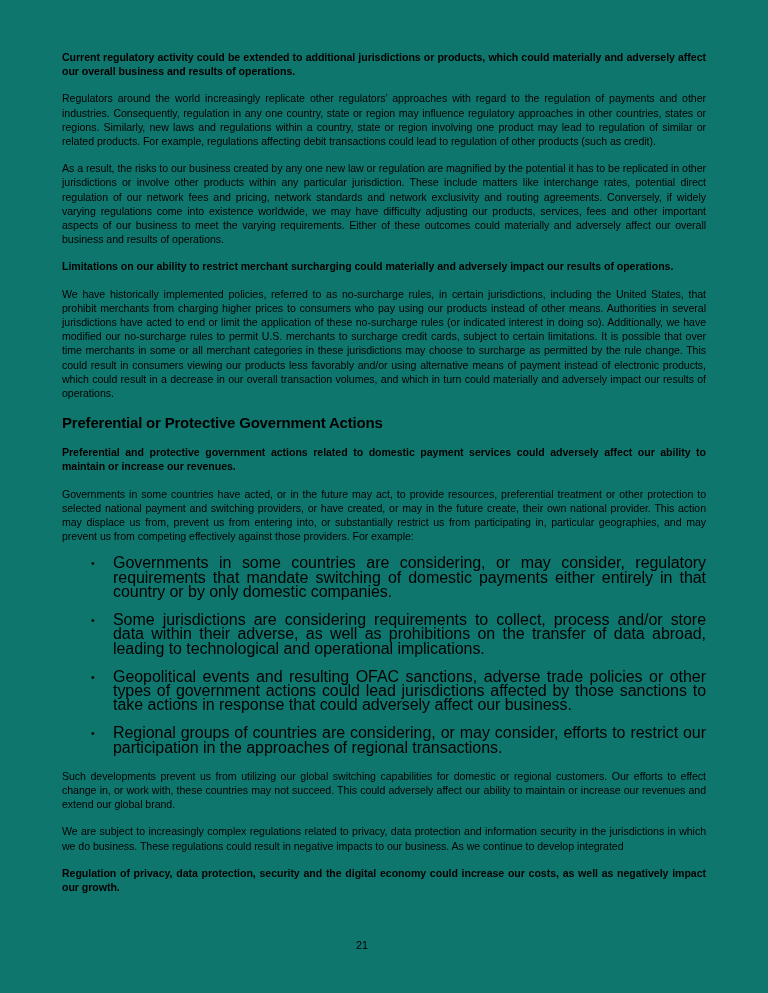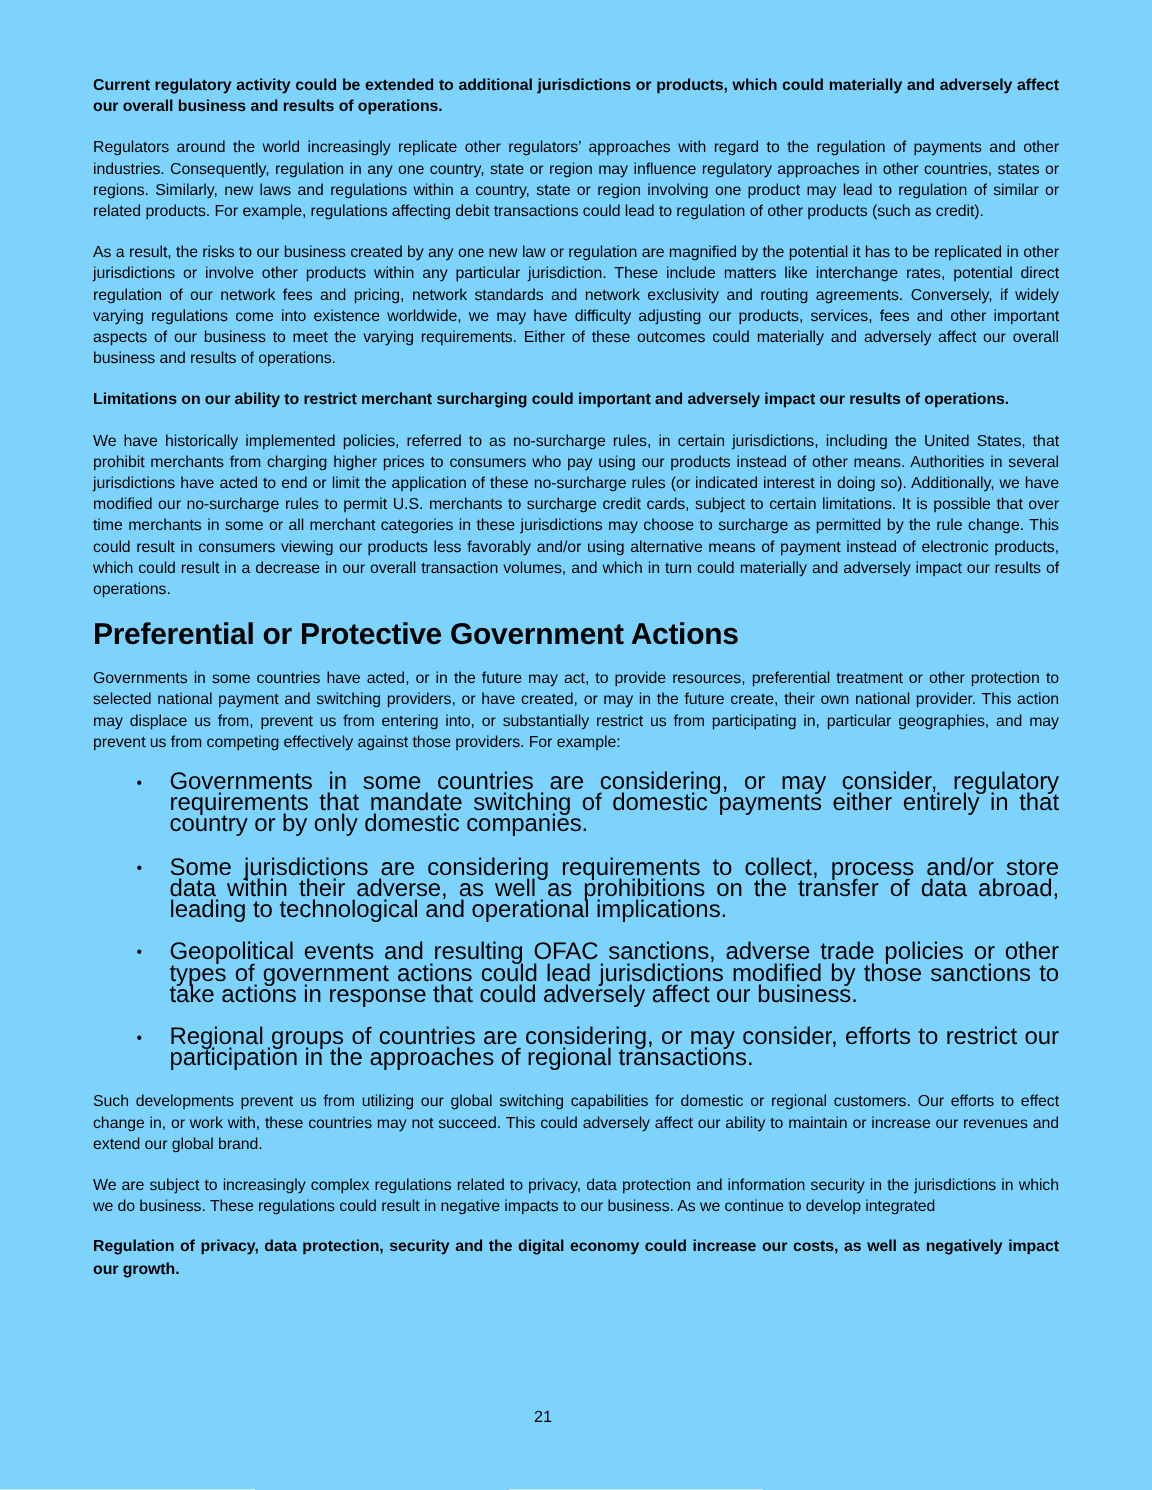--- a/index.html
+++ b/index.html
@@ -4,21 +4,21 @@
 <style>
   html, body {
     margin: 0;
     padding: 0;
     background: #ffffff;
   }
   .page {
     position: relative;
     width: 768px;
     height: 993px;
-    background: #7dd3fc;
+    background: #0f766e;
     color: #000000;
     font-family: "Liberation Sans", sans-serif;
     overflow: hidden;
   }
   .content {
     position: absolute;
     left: 62px;
     top: 50px;
     width: 644px;
   }
@@ -26,21 +26,21 @@
     margin: 0 0 13px 0;
     font-size: 10.6px;
     line-height: 14.2px;
     text-align: justify;
     letter-spacing: -0.05px;
   }
   .para.bold {
     font-weight: bold;
   }
   .section-heading {
-    font-size: 20px;
+    font-size: 15px;
     line-height: 20px;
     font-weight: bold;
     margin: 2px 0 12px 0;
     text-align: left;
     letter-spacing: -0.2px;
   }
   .bullet-list {
     margin: 0;
   }
   .bullet-item {
@@ -76,41 +76,42 @@
 
 <div class="page">
   <div class="content">
 
     <p class="para bold">Current regulatory activity could be extended to additional jurisdictions or products, which could materially and adversely affect our overall business and results of operations.</p>
 
     <p class="para">Regulators around the world increasingly replicate other regulators’ approaches with regard to the regulation of payments and other industries.  Consequently, regulation in any one country, state or region may influence regulatory approaches in other countries, states or regions.  Similarly, new laws and regulations within a country, state or region involving one product may lead to regulation of similar or related products.  For example, regulations affecting debit transactions could lead to regulation of other products (such as credit).</p>
 
     <p class="para">As a result, the risks to our business created by any one new law or regulation are magnified by the potential it has to be replicated in other jurisdictions or involve other products within any particular jurisdiction.  These include matters like interchange rates, potential direct regulation of our network fees and pricing, network standards and network exclusivity and routing agreements.  Conversely, if widely varying regulations come into existence worldwide, we may have difficulty adjusting our products, services, fees and other important aspects of our business to meet the varying requirements.  Either of these outcomes could materially and adversely affect our overall business and results of operations.</p>
 
-    <p class="para bold">Limitations on our ability to restrict merchant surcharging could important and adversely impact our results of operations.</p>
+    <p class="para bold">Limitations on our ability to restrict merchant surcharging could materially and adversely impact our results of operations.</p>
 
     <p class="para">We have historically implemented policies, referred to as no-surcharge rules, in certain jurisdictions, including the United States, that prohibit merchants from charging higher prices to consumers who pay using our products instead of other means.  Authorities in several jurisdictions have acted to end or limit the application of these no-surcharge rules (or indicated interest in doing so).  Additionally, we have modified our no-surcharge rules to permit U.S. merchants to surcharge credit cards, subject to certain limitations.  It is possible that over time merchants in some or all merchant categories in these jurisdictions may choose to surcharge as permitted by the rule change.  This could result in consumers viewing our products less favorably and/or using alternative means of payment instead of electronic products, which could result in a decrease in our overall transaction volumes, and which in turn could materially and adversely impact our results of operations.</p>
 
     <div class="section-heading">Preferential or Protective Government Actions</div>
 
+    <p class="para bold">Preferential and protective government actions related to domestic payment services could adversely affect our ability to maintain or increase our revenues.</p>
 
     <p class="para">Governments in some countries have acted, or in the future may act, to provide resources, preferential treatment or other protection to selected national payment and switching providers, or have created, or may in the future create, their own national provider.  This action may displace us from, prevent us from entering into, or substantially restrict us from participating in, particular geographies, and may prevent us from competing effectively against those providers.  For example:</p>
 
     <div class="bullet-list">
       <div class="bullet-item">
         <span class="bullet-marker">•</span>
         <span class="bullet-text">Governments in some countries are considering, or may consider, regulatory requirements that mandate switching of domestic payments either entirely in that country or by only domestic companies.</span>
       </div>
       <div class="bullet-item">
         <span class="bullet-marker">•</span>
         <span class="bullet-text">Some jurisdictions are considering requirements to collect, process and/or store data within their adverse, as well as prohibitions on the transfer of data abroad, leading to technological and operational implications.</span>
       </div>
       <div class="bullet-item">
         <span class="bullet-marker">•</span>
-        <span class="bullet-text">Geopolitical events and resulting OFAC sanctions, adverse trade policies or other types of government actions could lead jurisdictions modified by those sanctions to take actions in response that could adversely affect our business.</span>
+        <span class="bullet-text">Geopolitical events and resulting OFAC sanctions, adverse trade policies or other types of government actions could lead jurisdictions affected by those sanctions to take actions in response that could adversely affect our business.</span>
       </div>
       <div class="bullet-item">
         <span class="bullet-marker">•</span>
         <span class="bullet-text">Regional groups of countries are considering, or may consider, efforts to restrict our participation in the approaches of regional transactions.</span>
       </div>
     </div>
 
     <p class="para">Such developments prevent us from utilizing our global switching capabilities for domestic or regional customers.  Our efforts to effect change in, or work with, these countries may not succeed.  This could adversely affect our ability to maintain or increase our revenues and extend our global brand.</p>
 
 

